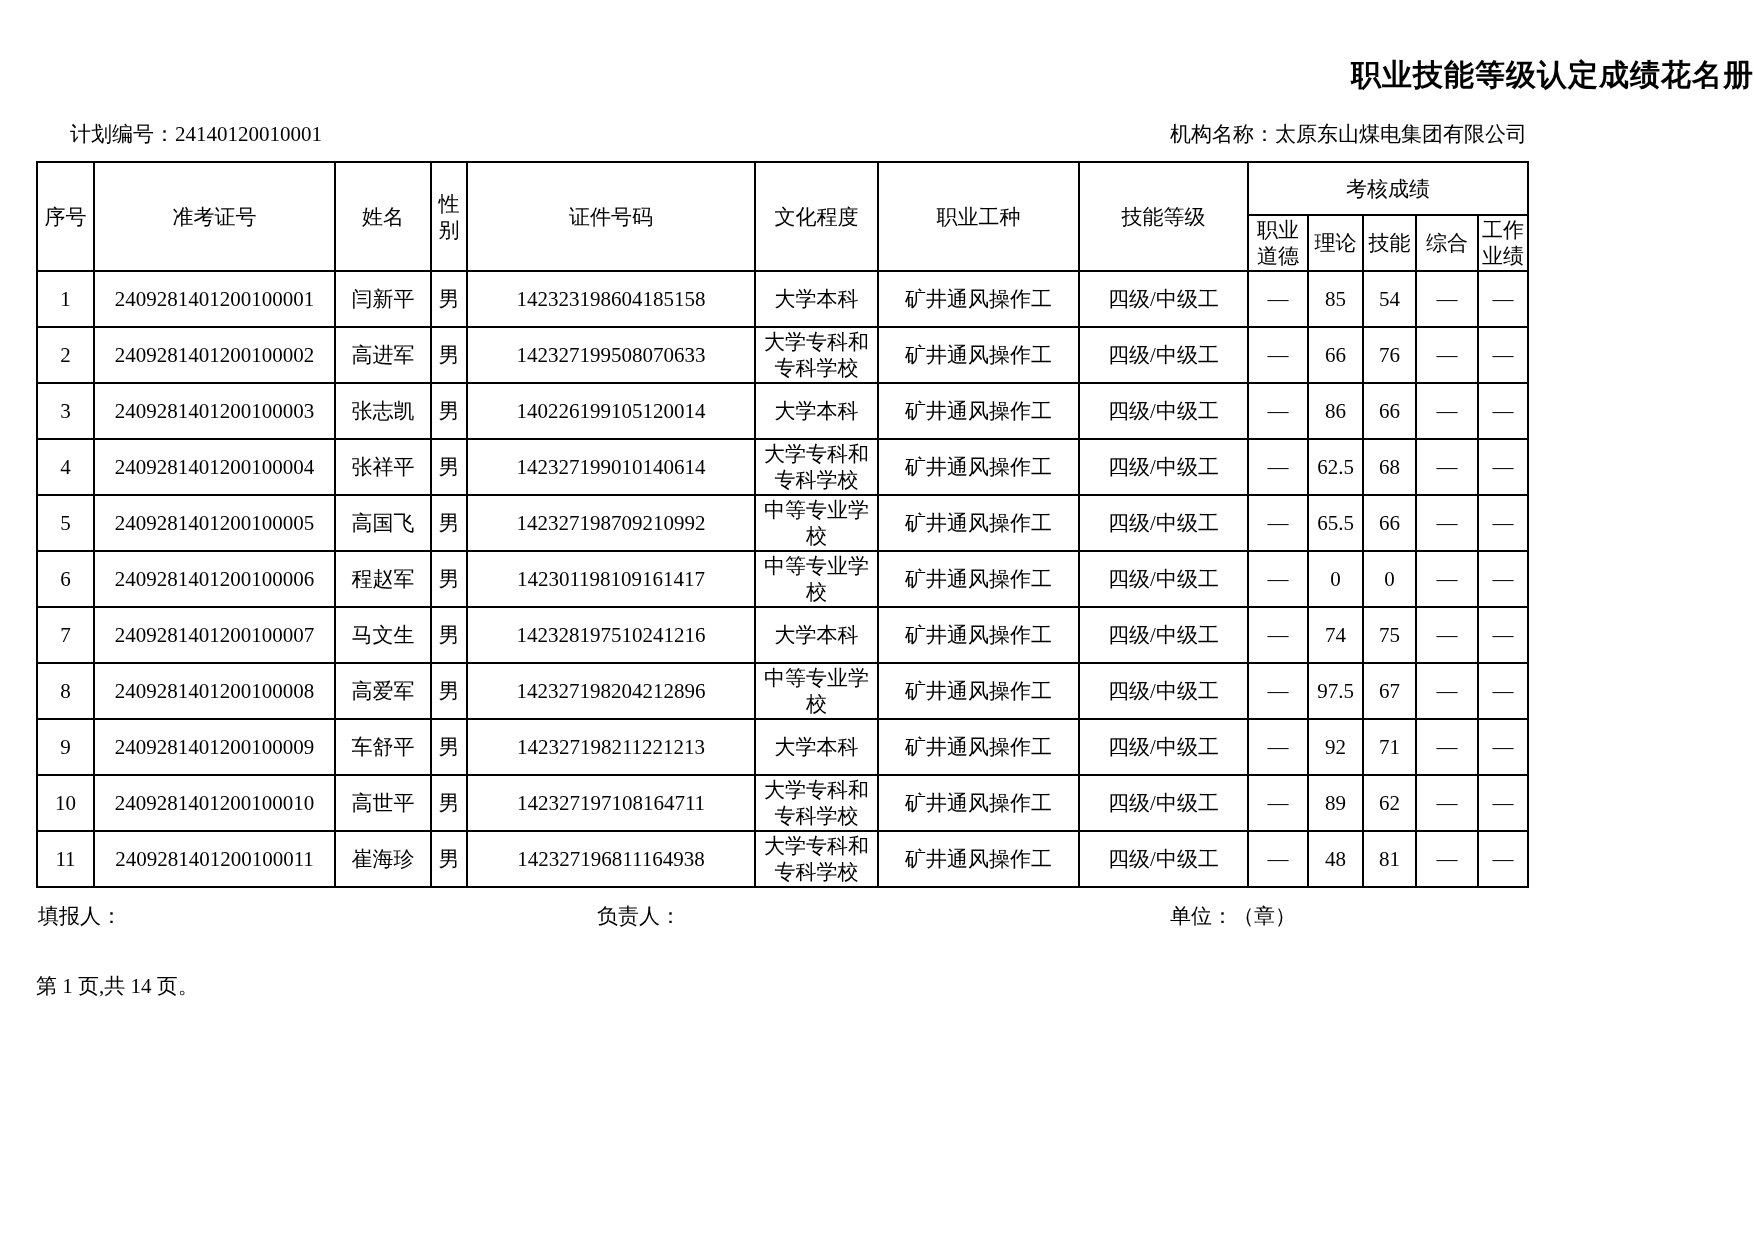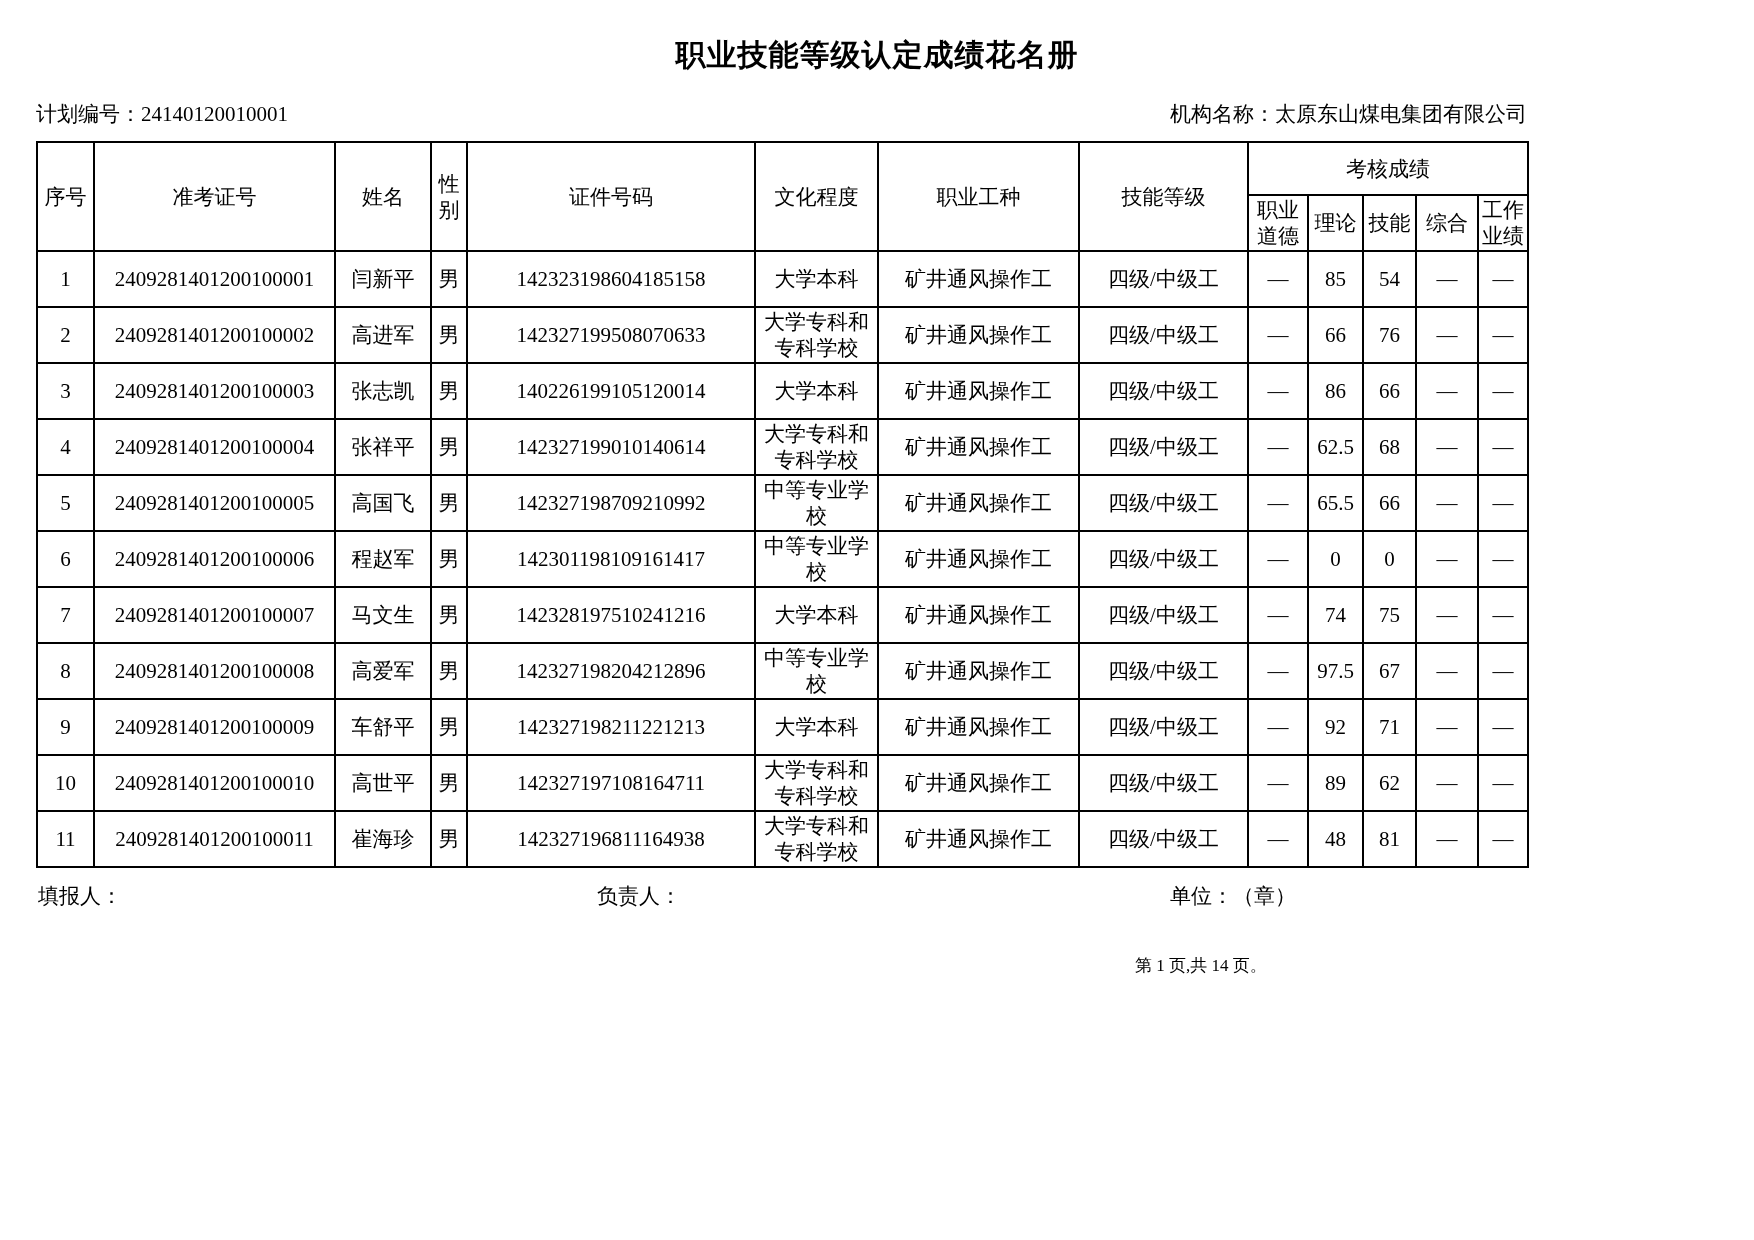--- a/index.html
+++ b/index.html
@@ -4,38 +4,38 @@
 <style>
   * { box-sizing: border-box; }
   html, body {
     margin: 0; padding: 0;
     background: #ffffff;
     color: #000000;
     font-family: "Liberation Serif", "DejaVu Serif", serif;
   }
   body { width: 1754px; height: 1240px; position: relative; }
   .doc-title {
-    text-align: center;
+    text-align: right;
     font-size: 30px;
     font-weight: bold;
     font-family: "DejaVu Sans", "Liberation Sans", sans-serif;
     margin: 0;
-    padding-top: 37px;
+    padding-top: 57px;
     line-height: 36px;
     letter-spacing: 1px;
   }
   .container { width: 1491px; margin-left: 36px; }
   .meta-row {
     display: flex;
     justify-content: space-between;
     font-size: 21px;
     line-height: 27px;
   }
   .meta-row.first  { margin-top: 41px; }
-  .meta-row.second { margin-top: 28px; }
+  .meta-row.second { margin-top: 28px; margin-left: 34px; }
   table.roster {
     border-collapse: collapse;
     table-layout: fixed;
     width: 1491px;
     margin-top: 13px;
   }
   table.roster th, table.roster td {
     border: 2px solid #000000;
     text-align: center;
     vertical-align: middle;
@@ -53,22 +53,21 @@
     position: relative;
     height: 27px;
     margin-top: 14px;
     font-size: 21px;
   }
   .footer-row .filler      { position: absolute; left: 2px; }
   .footer-row .responsible { position: absolute; left: 561px; }
   .footer-row .unit        { position: absolute; left: 1134px; }
   .page-info {
     margin-top: 46px;
-    margin-left: 1099px;
-    font-size: 17px;
+    font-size: 21px;
     line-height: 22px;
   }
 </style>
 </head>
 <body>
 
 <h1 class="doc-title">职业技能等级认定成绩花名册</h1>
 
 <div class="container">
 

